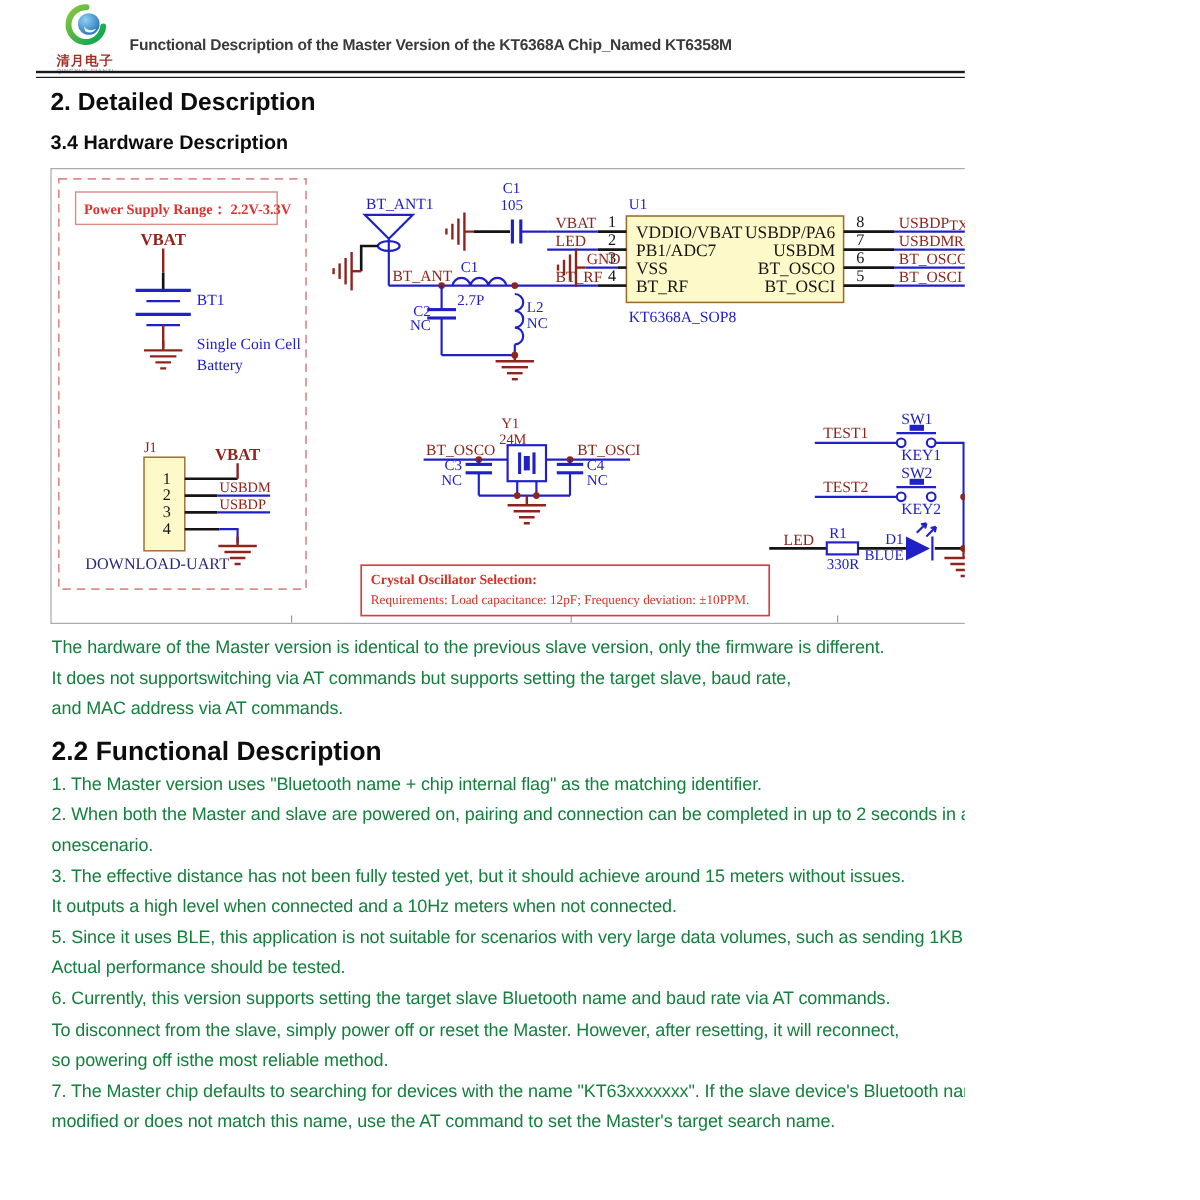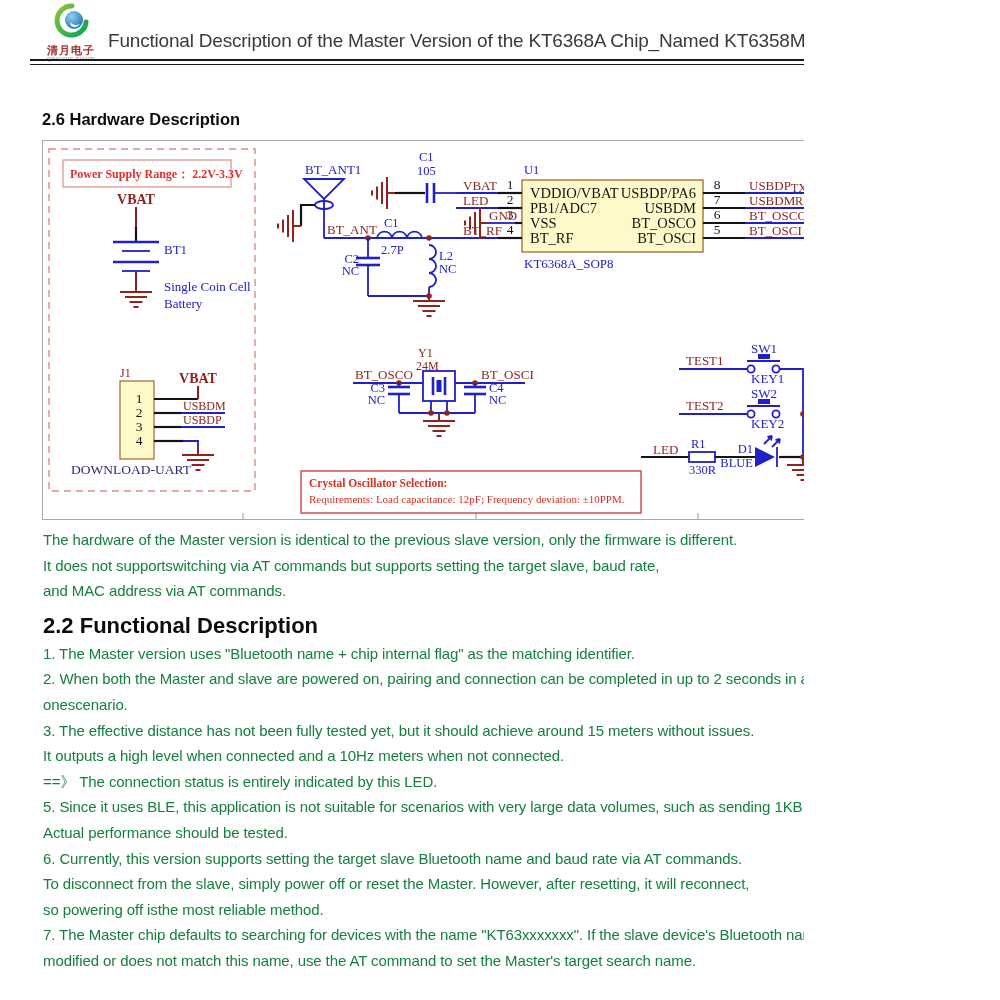--- a/index.html
+++ b/index.html
@@ -2,21 +2,21 @@
 <html><head>
 <meta charset="utf-8">
 <style>
   html,body{margin:0;padding:0;background:#fff;}
   .page{position:relative;width:804px;height:1000px;background:#fff;overflow:hidden;
         font-family:"Liberation Sans",sans-serif;color:#1c1c1c;}
   
   .logo{position:absolute;left:36px;top:3px;width:70px;text-align:center;}
   .logo .cn{font-size:11px;font-weight:bold;color:#a03028;letter-spacing:1px;line-height:11px;}
   .logo .en{font-size:5px;color:#8a8a8a;letter-spacing:.5px;line-height:6px;}
-  .title{position:absolute;left:108px;top:30px;width:800px;font-size:19px;font-weight:normal;color:#3a3a3a;letter-spacing:-.2px;}
+  .title{position:absolute;left:108px;top:30px;width:800px;font-size:13px;font-weight:bold;color:#3a3a3a;letter-spacing:-.2px;}
   .version{position:absolute;left:903px;top:27px;font-family:Liberation Sans, sans-serif;font-size:27px;color:#111;}
   .rule{position:absolute;left:30px;top:59px;width:940px;height:3px;border-top:2.5px solid #1a1a1a;border-bottom:1.5px solid #1a1a1a;}
   .h1{position:absolute;left:42px;top:74px;font-size:20.5px;font-weight:bold;color:#0d0d0d;}
   .h2{position:absolute;left:42px;top:110px;font-size:16.5px;font-weight:bold;color:#0d0d0d;}
   
   .schem{position:absolute;left:42px;top:140px;width:869px;height:378px;border:1px solid #a9a9a9;background:#fff;}
   svg text{font-family:"Liberation Serif",serif;}
   .tb{fill:#2020c8;font-size:12.5px;}
   .tb2{fill:#2020c8;font-size:13px;}
   .tm{fill:#8e241c;font-size:13px;}
@@ -59,21 +59,22 @@
       <circle cx="23" cy="17" r="9" fill="url(#lgB)"></circle>
       <path d="M19,19 q4,5 10,2 q-3,5 -9,2 z" fill="#ffffff" opacity="0.92"></path>
     </svg>
     <div class="cn">清月电子</div>
     <div class="en">QINGYUE DIANZI</div>
   </div>
   <div class="title">Functional Description of the Master Version of the KT6368A Chip_Named KT6358M</div>
   <div class="version">V12</div>
   <div class="rule"></div>
 
-  <div class="h2">2.6 Hardware Description</div>
+  <div class="h1">2.  Detailed Description</div>
+  <div class="h2">3.4 Hardware Description</div>
 
   <div class="schem">
     <svg width="869" height="378" viewBox="0 0 869 378">
       <defs>
         <g id="gnd" stroke="#8e241c" stroke-width="2" fill="none">
           <line x1="0" y1="-8" x2="0" y2="0"></line>
           <line x1="-16" y1="0" x2="16" y2="0"></line>
           <line x1="-11" y1="5" x2="11" y2="5"></line>
           <line x1="-6.5" y1="10" x2="6.5" y2="10"></line>
           <line x1="-2.5" y1="15" x2="2.5" y2="15"></line>
@@ -303,21 +304,20 @@
 
   <div class="bodytext">
     <div class="bline">The hardware of the Master version is identical to the previous slave version, only the firmware is different.</div>
     <div class="bline">It does not supportswitching via AT commands but supports setting the target slave, baud rate,</div>
     <div class="bline">and MAC address via AT commands.</div>
     <div class="h22">2.2 Functional Description</div>
     <div class="bline">1. The Master version uses "Bluetooth name + chip internal flag" as the matching identifier.</div>
     <div class="bline">2. When both the Master and slave are powered on, pairing and connection can be completed in up to 2 seconds in a one-to-onescenario.</div>
     <div class="bline">3. The effective distance has not been fully tested yet, but it should achieve around 15 meters without issues.</div>
     <div class="bline">It outputs a high level when connected and a 10Hz meters when not connected.</div>
-    <div class="bline">==》 The connection status is entirely indicated by this LED.</div>
     <div class="bline">5. Since it uses BLE, this application is not suitable for scenarios with very large data volumes, such as sending 1KB of data at once. Actual performance should be tested.</div>
     <div class="bline">6. Currently, this version supports setting the target slave Bluetooth name and baud rate via AT commands.</div>
     <div class="bline">To disconnect from the slave, simply power off or reset the Master. However, after resetting, it will reconnect,</div>
     <div class="bline">so powering off isthe most reliable method.</div>
     <div class="bline">7. The Master chip defaults to searching for devices with the name "KT63xxxxxxx". If the slave device's Bluetooth name has been modified or does not match this name, use the AT command to set the Master's target search name.</div>
   </div>
 
 </div>
 
 </body></html>

